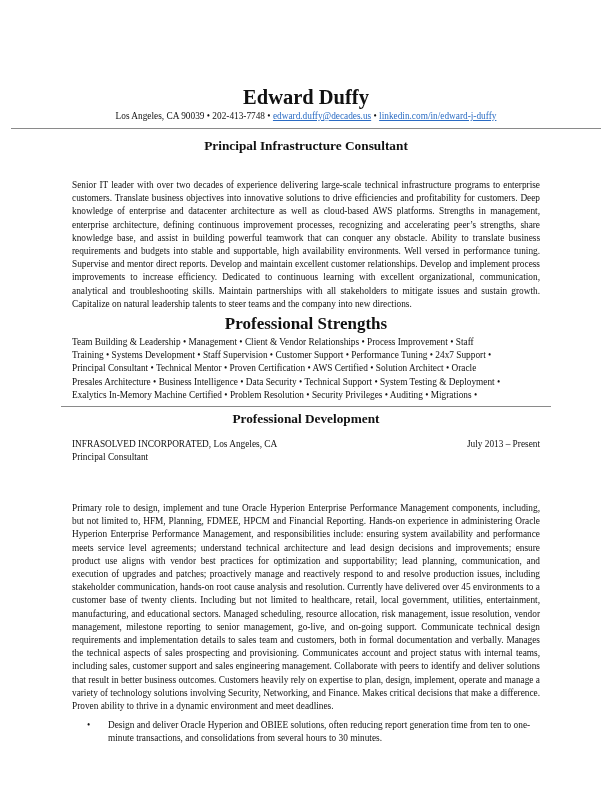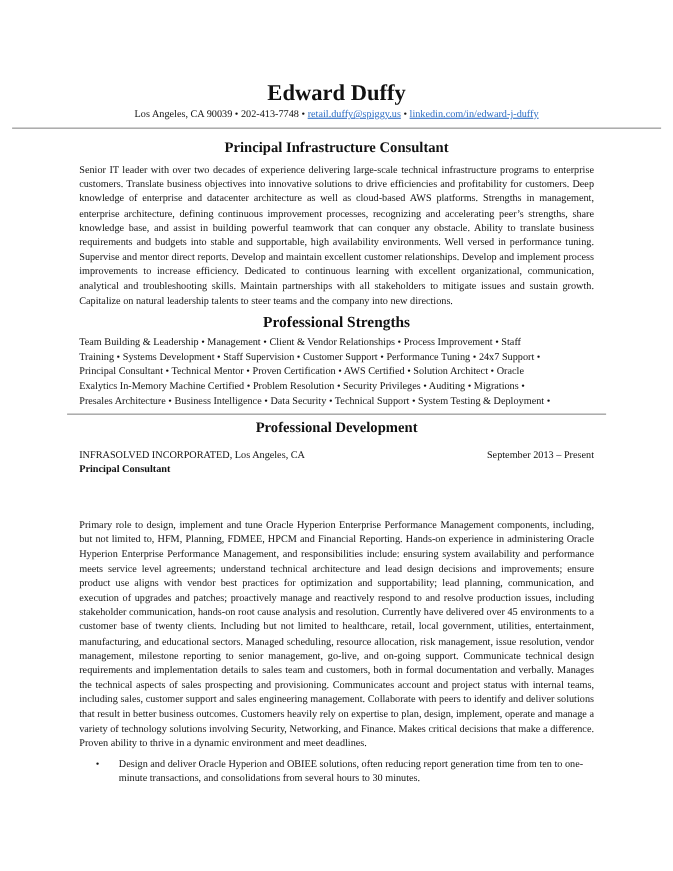--- a/index.html
+++ b/index.html
@@ -1,72 +1,72 @@
 <!DOCTYPE html>
 <html><head>
 <meta charset="utf-8">
 <style>
   html, body { margin: 0; padding: 0; background: #ffffff; }
   body { width: 612px; height: 792px; position: relative; overflow: hidden;
          font-family: "Liberation Serif", "DejaVu Serif", serif; color: #111; }
-  .page { position: absolute; left: 72px; top: 0; width: 468px; }
+  .page { position: absolute; left: 72px; top: 12px; width: 468px; }
   .name { text-align: center; font-weight: bold; font-size: 20.5px; margin-top: 73px; line-height: 24px; }
   .contact { text-align: center; font-size: 9.3px; line-height: 12px; margin-top: 1px; white-space: nowrap; }
   .contact a { color: #2b6cc4; text-decoration: underline; }
   .rule { border: 0; border-top: 1.5px solid #8a8a8a; margin: 0; height: 0; }
   .rule.top { margin-top: 6px; margin-left: -61px; width: 590px; position: relative; left: 0; }
   .h-title { text-align: center; font-weight: bold; font-size: 13.3px; line-height: 16px; margin-top: 9px; }
-  .summary { font-size: 9.3px; line-height: 13.2px; text-align: justify; margin-top: 7px; text-align-last: left; }
-  .h-section { text-align: center; font-weight: bold; font-size: 14px; line-height: 14px; margin-top: 6px; }
+  .summary { font-size: 9.3px; line-height: 13.2px; text-align: justify; margin-top: 25px; text-align-last: left; }
+  .h-section { text-align: center; font-weight: bold; font-size: 17px; line-height: 14px; margin-top: 6px; }
   .skills { font-size: 9.3px; line-height: 13.2px; margin-top: 5px; }
   .skills .line { display: block; white-space: nowrap; }
   .rule.mid { margin-top: 4px; margin-left: -11px; width: 490px; }
   .h-exp { text-align: center; font-weight: bold; font-size: 13.3px; line-height: 16px; margin-top: 4px; }
   .job-head { display: flex; justify-content: space-between; font-size: 9.3px; line-height: 13px; margin-top: 11px; }
-  .job-title { font-weight: bold; font-size: 9.3px; line-height: 12px; }
+  .job-title { font-weight: normal; font-size: 9.3px; line-height: 12px; }
   .job-desc { font-size: 9.3px; line-height: 13.2px; text-align: justify; text-align-last: left; margin-top: 39px; }
   .bullets { list-style: none; padding: 0; margin: 6px 0 0 0; }
   .bullets li { position: relative; padding-left: 36px; font-size: 9.3px; line-height: 13px; }
   .bullets li .dot { position: absolute; left: 15px; top: 0; }
 </style>
 </head>
 <body>
 
 <div class="page">
 
   <div class="name">Edward Duffy</div>
 
   <div class="contact">
-    <span>Los Angeles, CA 90039</span><span> • </span><span>202-413-7748</span><span> • </span><a>retail.duffy@spiggy.us</a><span> • </span><a>linkedin.com/in/edward-j-duffy</a>
+    <span>Los Angeles, CA 90039</span><span> • </span><span>202-413-7748</span><span> • </span><a>edward.duffy@decades.us</a><span> • </span><a>linkedin.com/in/edward-j-duffy</a>
   </div>
 
   <hr class="rule top">
 
   <div class="h-title">Principal Infrastructure Consultant</div>
 
   <div class="summary">Senior IT leader with over two decades of experience delivering large-scale technical infrastructure programs to enterprise customers. Translate business objectives into innovative solutions to drive efficiencies and profitability for customers. Deep knowledge of enterprise and datacenter architecture as well as cloud-based AWS platforms. Strengths in management, enterprise architecture, defining continuous improvement processes, recognizing and accelerating peer’s strengths, share knowledge base, and assist in building powerful teamwork that can conquer any obstacle. Ability to translate business requirements and budgets into stable and supportable, high availability environments. Well versed in performance tuning.  Supervise and mentor direct reports. Develop and maintain excellent customer relationships.  Develop and implement process improvements to increase efficiency. Dedicated to continuous learning with excellent organizational, communication, analytical and troubleshooting skills. Maintain partnerships with all stakeholders to mitigate issues and sustain growth. Capitalize on natural leadership talents to steer teams and the company into new directions.</div>
 
   <div class="h-section">Professional Strengths</div>
 
   <div class="skills">
     <span class="line">Team Building &amp; Leadership • Management • Client &amp; Vendor Relationships • Process Improvement • Staff</span>
     <span class="line">Training • Systems Development • Staff Supervision • Customer Support • Performance Tuning • 24x7 Support •</span>
     <span class="line">Principal Consultant • Technical Mentor • Proven Certification • AWS Certified • Solution Architect • Oracle</span>
+    <span class="line">Presales Architecture • Business Intelligence • Data Security • Technical Support • System Testing &amp; Deployment •</span>
     <span class="line">Exalytics In-Memory Machine Certified • Problem Resolution • Security Privileges • Auditing • Migrations •</span>
-    <span class="line">Presales Architecture • Business Intelligence • Data Security • Technical Support • System Testing &amp; Deployment •</span>
   </div>
 
   <hr class="rule mid">
 
   <div class="h-exp">Professional Development</div>
 
   <div class="job">
     <div class="job-head">
       <span>INFRASOLVED INCORPORATED, Los Angeles, CA</span>
-      <span>September 2013 – Present</span>
+      <span>July 2013 – Present</span>
     </div>
     <div class="job-title">Principal Consultant</div>
     <div class="job-desc">Primary role to design, implement and tune Oracle Hyperion Enterprise Performance Management components, including, but not limited to, HFM, Planning, FDMEE, HPCM and Financial Reporting. Hands-on experience in administering Oracle Hyperion Enterprise Performance Management, and responsibilities include:  ensuring system availability and performance meets service level agreements; understand technical architecture and lead design decisions and improvements; ensure product use aligns with vendor best practices for optimization and supportability; lead planning, communication, and execution of upgrades and patches; proactively manage and reactively respond to and resolve production issues, including stakeholder communication, hands-on root cause analysis and resolution. Currently have delivered over 45 environments to a customer base of twenty clients. Including but not limited to healthcare, retail, local government, utilities, entertainment, manufacturing, and educational sectors. Managed scheduling, resource allocation, risk management, issue resolution, vendor management, milestone reporting to senior management, go-live, and on-going support. Communicate technical design requirements and implementation details to sales team and customers, both in formal documentation and verbally. Manages the technical aspects of sales prospecting and provisioning. Communicates account and project status with internal teams, including sales, customer support and sales engineering management. Collaborate with peers to identify and deliver solutions that result in better business outcomes. Customers heavily rely on expertise to plan, design, implement, operate and manage a variety of technology solutions involving Security, Networking, and Finance. Makes critical decisions that make a difference. Proven ability to thrive in a dynamic environment and meet deadlines.</div>
     <ul class="bullets">
       <li>
         <span class="dot">•</span>
         <span>Design and deliver Oracle Hyperion and OBIEE solutions, often reducing report generation time from ten to one-minute transactions, and consolidations from several hours to 30 minutes.</span>
       </li>
     </ul>
   </div>

